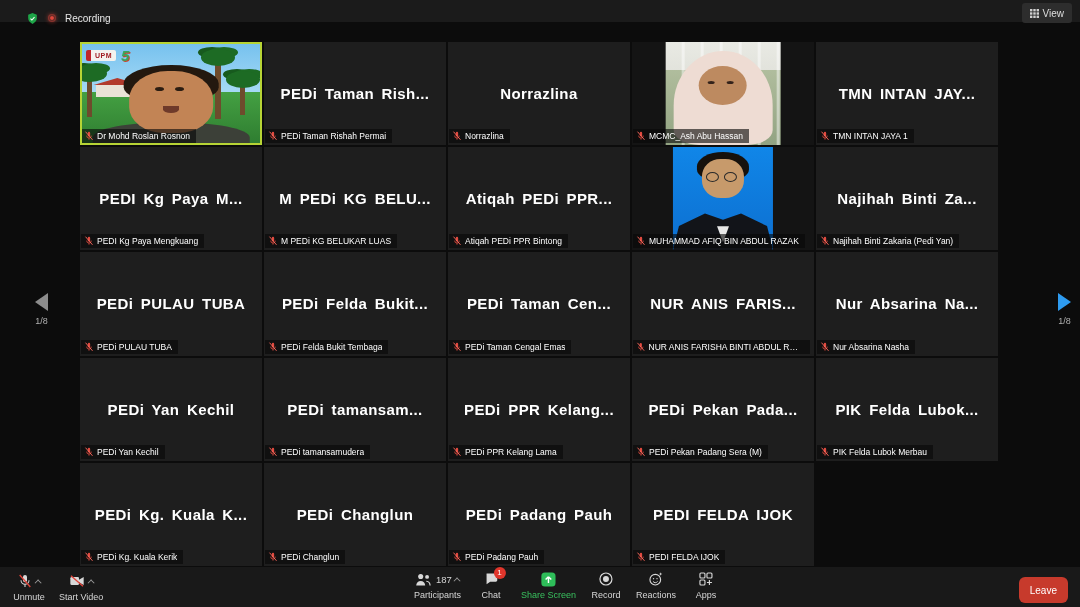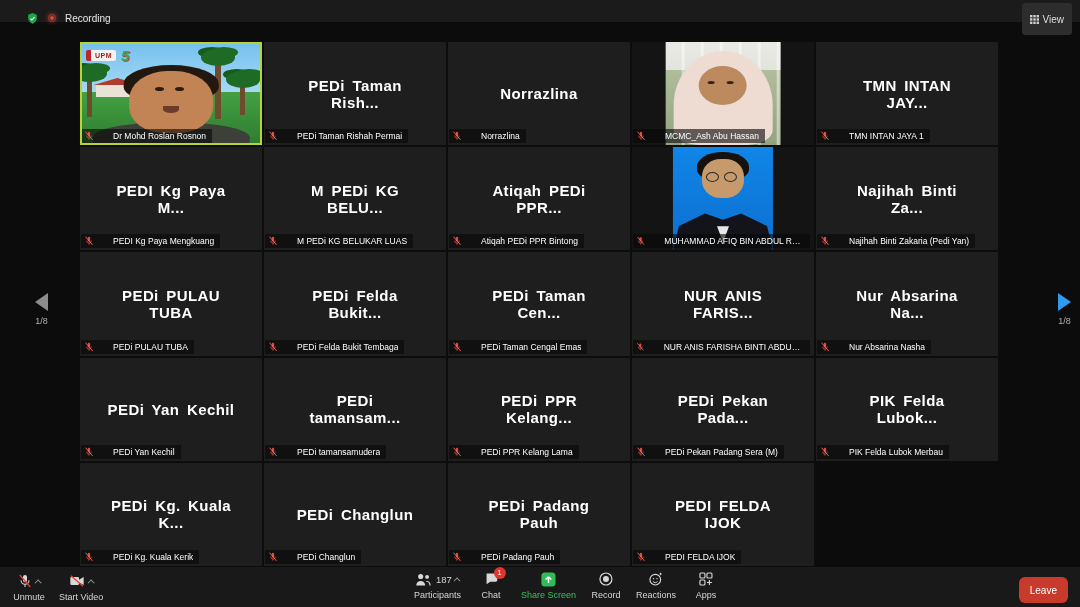--- a/index.html
+++ b/index.html
@@ -5,35 +5,35 @@
   * { margin:0; padding:0; box-sizing:border-box; }
   body { background:#000; }
   .screen { position:relative; width:1080px; height:607px; background:#0c0c0c;
             font-family:"Liberation Sans", sans-serif; overflow:hidden; }
 
   
   .topbar { position:absolute; top:0; left:0; right:0; height:22px; background:#1b1b1b; }
   .topbar-left { position:absolute; left:26px; top:0; height:36px; display:flex; align-items:center; gap:9px; }
   .rec-dot { width:8px; height:8px; border-radius:50%; background:#e0473c; border:2px solid rgba(224,71,60,.38); background-clip:padding-box; box-shadow:0 0 4px rgba(224,71,60,.6); }
   .rec-text { color:#e6e6e6; font-size:10px; }
-  .view-btn { position:absolute; right:8px; top:3px; height:32px; display:flex; align-items:center; gap:4px;
+  .view-btn { position:absolute; right:8px; top:3px; height:20px; display:flex; align-items:center; gap:4px;
               background:#2d2d2d; border-radius:3px; padding:0 8px; color:#dedede; font-size:10px; cursor:pointer; }
 
   
   .grid { position:absolute; left:80px; top:42px; width:918px; height:524px;
           display:grid; grid-template-columns:repeat(5,1fr); grid-template-rows:repeat(5,1fr); gap:2px; }
   .tile { position:relative; background:#1e1e1e; overflow:hidden; }
   .tile.active::after { content:""; position:absolute; inset:0; border:2px solid #b7d435; pointer-events:none; z-index:6; }
   .center-name { position:absolute; inset:0; display:flex; align-items:center; justify-content:center;
                  color:#fff; font-size:15px; font-weight:600; letter-spacing:.4px; word-spacing:3px;
-                 text-align:center; padding:0 24px; }
+                 text-align:center; padding:0 8px; }
   .name-label { position:absolute; left:1px; bottom:2px; z-index:5; display:flex; align-items:center; gap:3px;
                 background:rgba(8,8,8,.62); color:#fff; font-size:8.5px; padding:2px 6px 2px 3px;
                 max-width:97%; white-space:nowrap; }
-  .name-label span { overflow:hidden; text-overflow:ellipsis;margin-left:16px; }
+  .name-label span { overflow:hidden; text-overflow:ellipsis; }
 
   
   .video { position:absolute; inset:0; overflow:hidden; }
   .video.red { background:radial-gradient(circle at 42% 42%, #d05a3e 0%, #b23a28 48%, #8c2417 100%); }
 
   .video.outdoor { background:linear-gradient(180deg,#74c0ee 0%, #a6daf5 49%, #44a042 49%, #2e7c30 100%); }
   .v-building { position:absolute; left:9%; top:41%; width:23%; height:12%; background:#e9e2d6; }
   .v-roof { position:absolute; left:7%; top:35%; width:27%; height:7%; background:#b23a2c;
             clip-path:polygon(0 100%,50% 0,100% 100%); }
   .v-palm { position:absolute; width:5px; background:#6e4b2c; }

